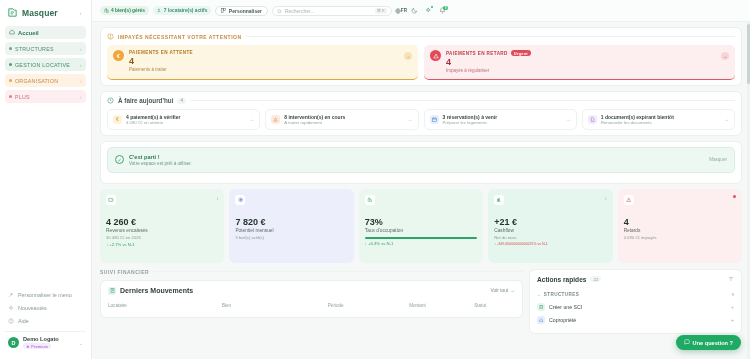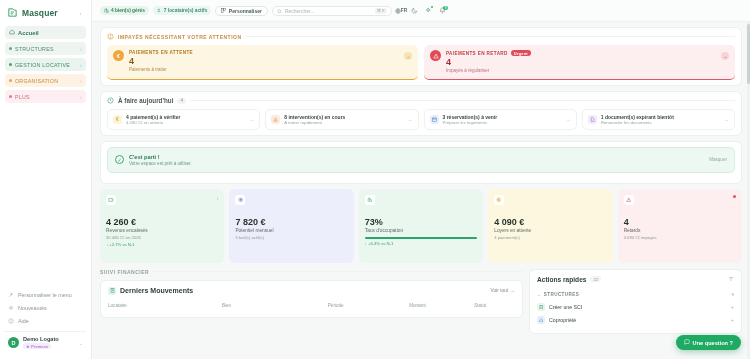--- a/index.html
+++ b/index.html
@@ -561,32 +561,35 @@
               </svg>
           </span>
           <div class="kpi-val">73%</div>
           <div class="kpi-lab">Taux d'occupation</div>
           <div class="kpi-bar">
               <i style="width:100%"></i>
             </div>
           <div class="kpi-delta up">↑ +6.3% vs N-1</div>
         </div>
 
-
-        <div class="kpi g5">
+        <div class="kpi g4">
+          <span class="kpi-corner">›</span>
           <span class="kpi-ic">
-            <svg viewBox="0 0 24 24" width="5.5" height="5.5" fill="none" stroke="#e0962f" stroke-width="2.2">
-                <circle cx="12" cy="12" r="8"></circle>
-                <path d="M15 9a4 4 0 100 6M8 11h5M8 13h5"></path>
+            <svg viewBox="0 0 24 24" width="5.5" height="5.5" fill="none" stroke="#2f9f68" stroke-width="2.2">
+                <path d="M4 19h16"></path>
+                <rect x="6" y="11" width="3" height="6"></rect>
+                <rect x="12" y="7" width="3" height="10"></rect>
               </svg>
           </span>
-          <div class="kpi-val">4 090 €</div>
-          <div class="kpi-lab">Loyers en attente</div>
-          <div class="kpi-sub">4 paiement(s)</div>
-        </div>
+          <div class="kpi-val">+21 €</div>
+          <div class="kpi-lab">Cashflow</div>
+          <div class="kpi-sub">Net du mois</div>
+          <div class="kpi-delta down" style="font-size:3.6px">↓ -349.60000000000025% vs N-1</div>
+        </div>
+
 
         <div class="kpi g6">
           <span class="kpi-corner reddot"></span>
           <span class="kpi-ic">
             <svg viewBox="0 0 24 24" width="5.5" height="5.5" fill="none" stroke="#e05060" stroke-width="2.2">
                 <path d="M12 4l9 16H3z"></path>
                 <path d="M12 10v4"></path>
               </svg>
           </span>
           <div class="kpi-val">4</div>

